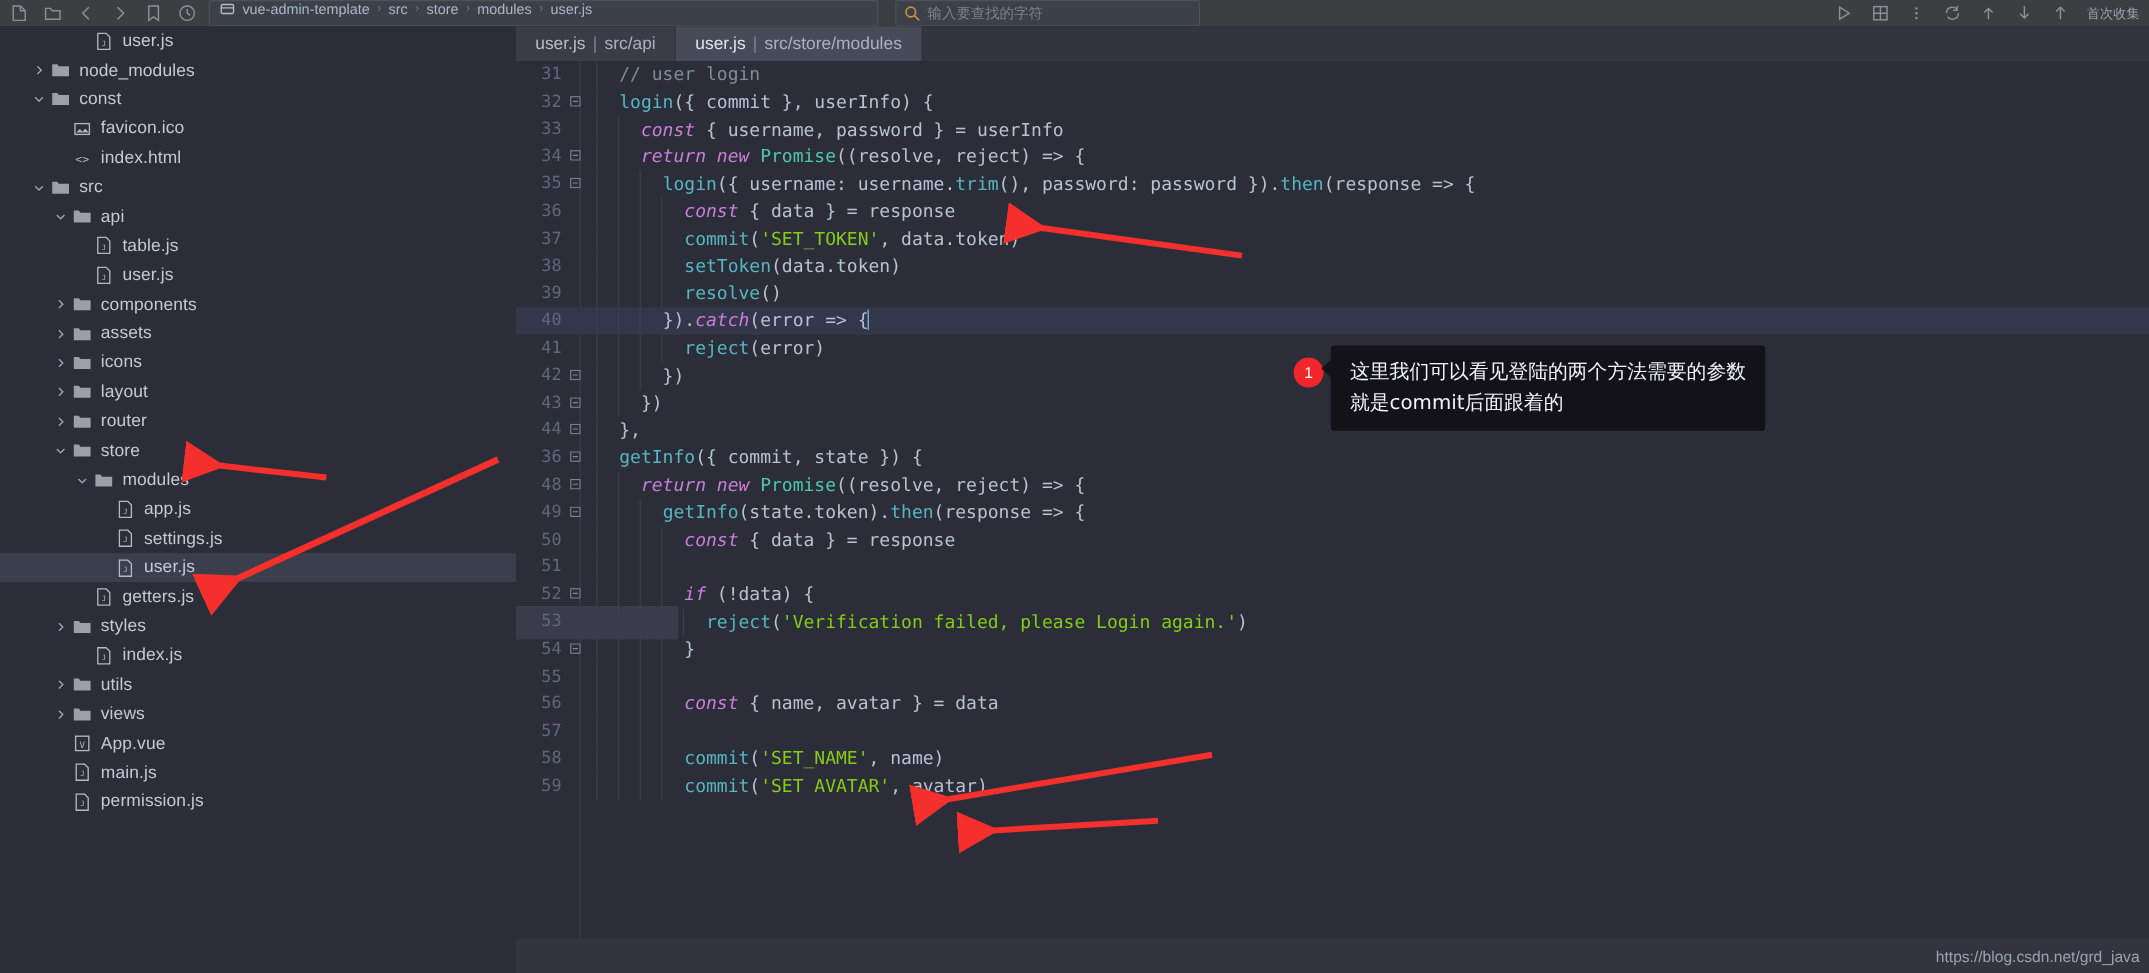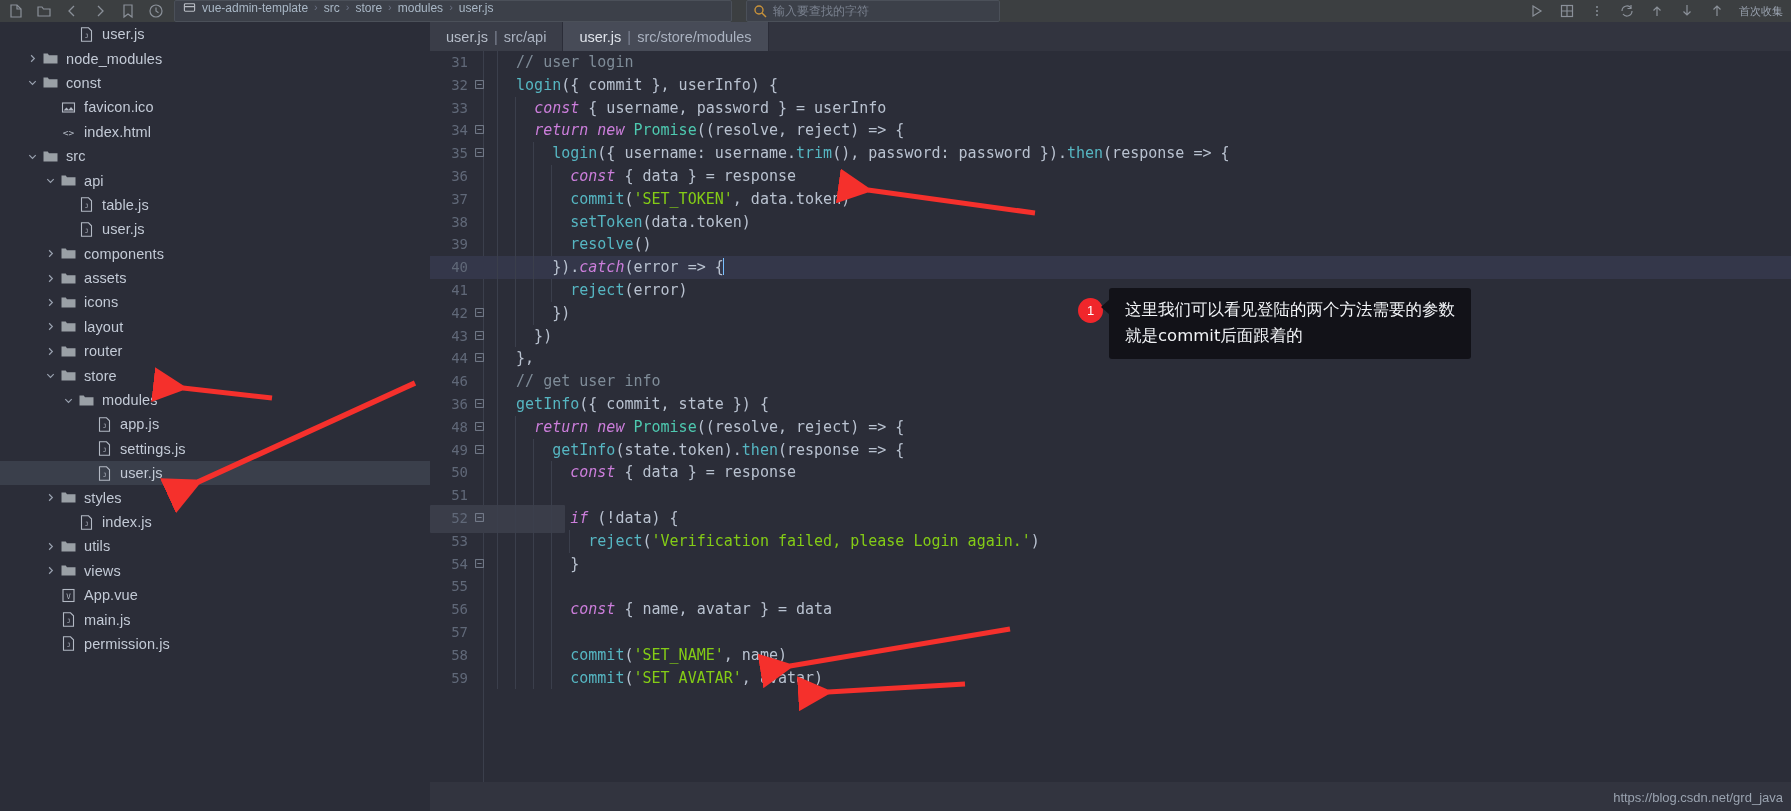--- a/index.html
+++ b/index.html
@@ -498,20 +498,33 @@
               <path d="M4.5 2.5L8 6l-3.5 3.5"></path>
             </svg>
           </span>
           <span class="ficon"><svg viewBox="0 0 17 17" width="17" height="17">
               <path d="M3.5 1.8h7l3 3v10.4h-10z" fill="none" stroke="#b3b9c4" stroke-width="1.1"></path>
               <text x="8.6" y="12" font-size="6" fill="#b3b9c4" text-anchor="middle" font-family="monospace">J</text>
             </svg></span>
           <span class="lbl">user.js</span>
         </div>
         <div class="row">
+          <span style="display: inline-block; width: 62px; flex: 0 0 auto;"></span>
+          <span class="twisty blank">
+            <svg viewBox="0 0 12 12" width="11" height="11" fill="none" stroke="currentColor" stroke-width="1.3">
+              <path d="M4.5 2.5L8 6l-3.5 3.5"></path>
+            </svg>
+          </span>
+          <span class="ficon"><svg viewBox="0 0 17 17" width="17" height="17">
+              <path d="M3.5 1.8h7l3 3v10.4h-10z" fill="none" stroke="#b3b9c4" stroke-width="1.1"></path>
+              <text x="8.6" y="12" font-size="6" fill="#b3b9c4" text-anchor="middle" font-family="monospace">J</text>
+            </svg></span>
+          <span class="lbl">getters.js</span>
+        </div>
+        <div class="row">
           <span style="display: inline-block; width: 44px; flex: 0 0 auto;"></span>
           <span class="twisty">
             <svg viewBox="0 0 12 12" width="11" height="11" fill="none" stroke="currentColor" stroke-width="1.3">
               <path d="M4.5 2.5L8 6l-3.5 3.5"></path>
             </svg>
           </span>
           <span class="ficon"><svg viewBox="0 0 17 17" width="17" height="17">
               <path d="M1.5 3.5h4.2l1.3 1.7h8.5v8.3h-14z" fill="#9aa0a6"></path>
             </svg></span>
           <span class="lbl">styles</span>
@@ -640,21 +653,20 @@
                 <path d="M2.6 5h4.8"></path>
               </svg></span><span class="ind" style="left: 67px;"></span><span class="ind" style="left: 85.04px;"></span><span class="ind" style="left: 103.08px;"></span><span class="code"><span class="c-pl">      })</span></span></div>
           <div class="cl"><span class="ln">43</span><span class="fold"><svg viewBox="0 0 10 10" width="9" height="9" style="vertical-align:-1px" fill="none" stroke="currentColor" stroke-width="1">
                 <rect x="0.7" y="0.7" width="8.6" height="8.6"></rect>
                 <path d="M2.6 5h4.8"></path>
               </svg></span><span class="ind" style="left: 67px;"></span><span class="ind" style="left: 85.04px;"></span><span class="code"><span class="c-pl">    })</span></span></div>
           <div class="cl"><span class="ln">44</span><span class="fold"><svg viewBox="0 0 10 10" width="9" height="9" style="vertical-align:-1px" fill="none" stroke="currentColor" stroke-width="1">
                 <rect x="0.7" y="0.7" width="8.6" height="8.6"></rect>
                 <path d="M2.6 5h4.8"></path>
               </svg></span><span class="ind" style="left: 67px;"></span><span class="code"><span class="c-pl">  },</span></span></div>
-          <div class="cl"><span class="ln">46</span><span class="ind" style="left: 67px;"></span><span class="code"><span class="c-pl">  </span><span class="c-com">// get user info</span></span></div>
           <div class="cl"><span class="ln">36</span><span class="fold"><svg viewBox="0 0 10 10" width="9" height="9" style="vertical-align:-1px" fill="none" stroke="currentColor" stroke-width="1">
                 <rect x="0.7" y="0.7" width="8.6" height="8.6"></rect>
                 <path d="M2.6 5h4.8"></path>
               </svg></span><span class="ind" style="left: 67px;"></span><span class="code"><span class="c-pl">  </span><span class="c-fn">getInfo</span><span class="c-pl">({ commit, state }) {</span></span></div>
           <div class="cl"><span class="ln">48</span><span class="fold"><svg viewBox="0 0 10 10" width="9" height="9" style="vertical-align:-1px" fill="none" stroke="currentColor" stroke-width="1">
                 <rect x="0.7" y="0.7" width="8.6" height="8.6"></rect>
                 <path d="M2.6 5h4.8"></path>
               </svg></span><span class="ind" style="left: 67px;"></span><span class="ind" style="left: 85.04px;"></span><span class="code"><span class="c-pl">    </span><span class="c-kw">return</span><span class="c-pl"> </span><span class="c-kw">new</span><span class="c-pl"> </span><span class="c-cls">Promise</span><span class="c-pl">((resolve, reject) =&gt; {</span></span></div>
           <div class="cl"><span class="ln">49</span><span class="fold"><svg viewBox="0 0 10 10" width="9" height="9" style="vertical-align:-1px" fill="none" stroke="currentColor" stroke-width="1">
                 <rect x="0.7" y="0.7" width="8.6" height="8.6"></rect>

